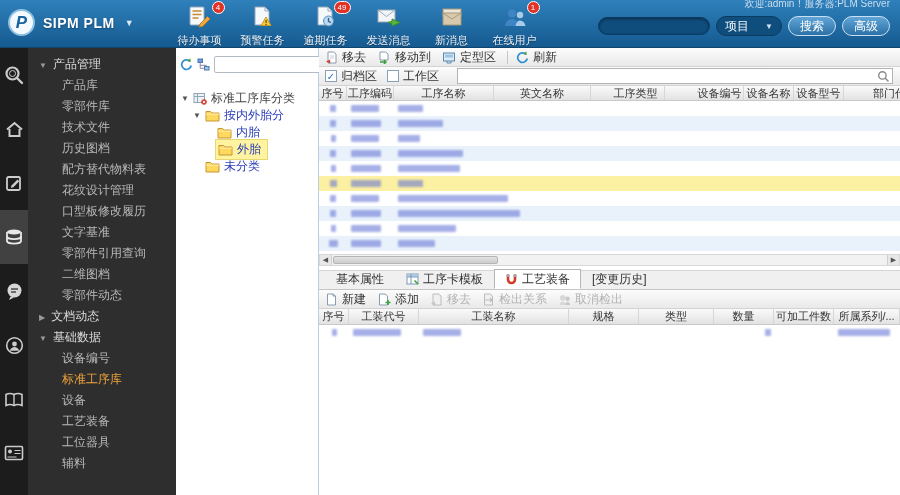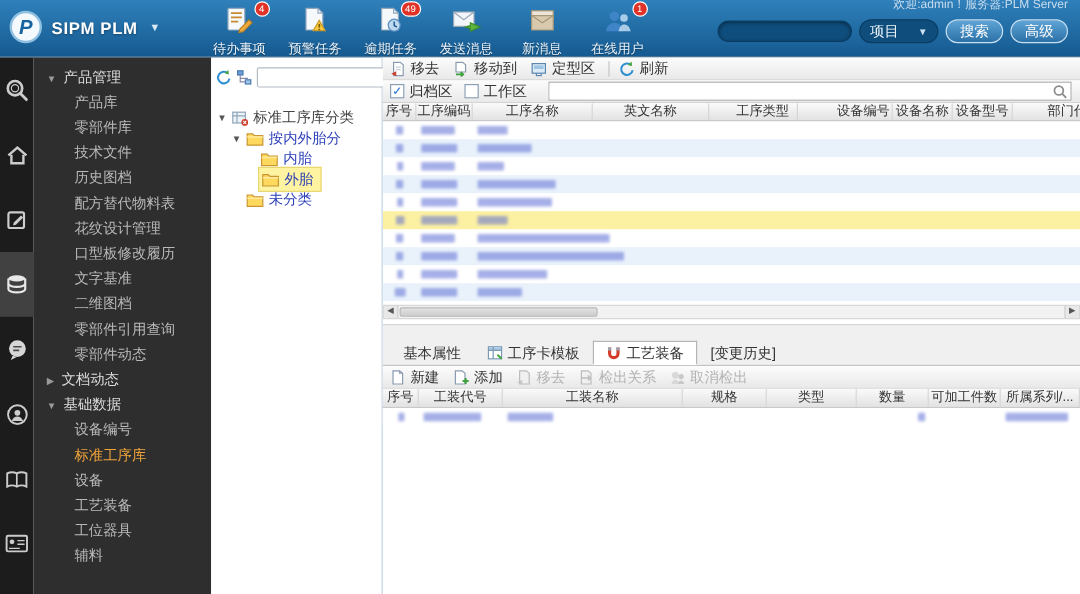--- a/index.html
+++ b/index.html
@@ -105,21 +105,21 @@
   .sp3 { height:3px; } .sp4 { height:4px; }
   .hscroll { height:12px; background:#f2f2f2; border:1px solid #d8d8d8;
     display:flex; align-items:center; }
   .harrow { width:12px; height:10px; font-size:7px; color:#555; text-align:center;
     line-height:10px; background:#e8e8e8; border-right:1px solid #cfcfcf; cursor:pointer; }
   .harrow.r { border-right:none; border-left:1px solid #cfcfcf; margin-left:auto; }
   .hthumb { width:165px; height:8px; background:linear-gradient(#e2e2e2,#cdcdcd);
     border:1px solid #b5b5b5; border-radius:2px; margin-left:1px; cursor:grab; }
 
   
-  .dtabs { height:35px; background:#f0f0f0; border-top:1px solid #d5d5d5;
+  .dtabs { height:20px; background:#f0f0f0; border-top:1px solid #d5d5d5;
     border-bottom:1px solid #c5c5c5; display:flex; align-items:flex-end;
     padding-left:6px; font-size:12px; color:#333; }
   .dtab { display:flex; align-items:center; gap:4px; padding:0 10px; height:20px;
     line-height:19px; cursor:pointer; border:1px solid transparent; white-space:nowrap; }
   .dtab.active { background:#fff; border-color:#b5b5b5; border-bottom-color:#fff; }
   .dtoolbar { height:19px; }
   .dgrid-head { height:16px; }
   .dgrid-body { background:#fff; }
 </style>
 </head>
@@ -284,22 +284,22 @@
 <div class="sidebar">
     <div class="side-sec"><span class="arr">▼</span><span>产品管理</span></div>
     <div class="side-item"><span>产品库</span></div>
     <div class="side-item"><span>零部件库</span></div>
     <div class="side-item"><span>技术文件</span></div>
     <div class="side-item"><span>历史图档</span></div>
     <div class="side-item"><span>配方替代物料表</span></div>
     <div class="side-item"><span>花纹设计管理</span></div>
     <div class="side-item"><span>口型板修改履历</span></div>
     <div class="side-item"><span>文字基准</span></div>
+    <div class="side-item"><span>零部件引用查询</span></div>
     <div class="side-item"><span>二维图档</span></div>
-    <div class="side-item"><span>零部件引用查询</span></div>
     <div class="side-item"><span>零部件动态</span></div>
     <div class="side-sec"><span class="arr">▶</span><span>文档动态</span></div>
     <div class="side-sec"><span class="arr">▼</span><span>基础数据</span></div>
     <div class="side-item"><span>设备编号</span></div>
     <div class="side-item sel"><span>标准工序库</span></div>
     <div class="side-item"><span>设备</span></div>
     <div class="side-item"><span>工艺装备</span></div>
     <div class="side-item"><span>工位器具</span></div>
     <div class="side-item"><span>辅料</span></div>
   </div>

